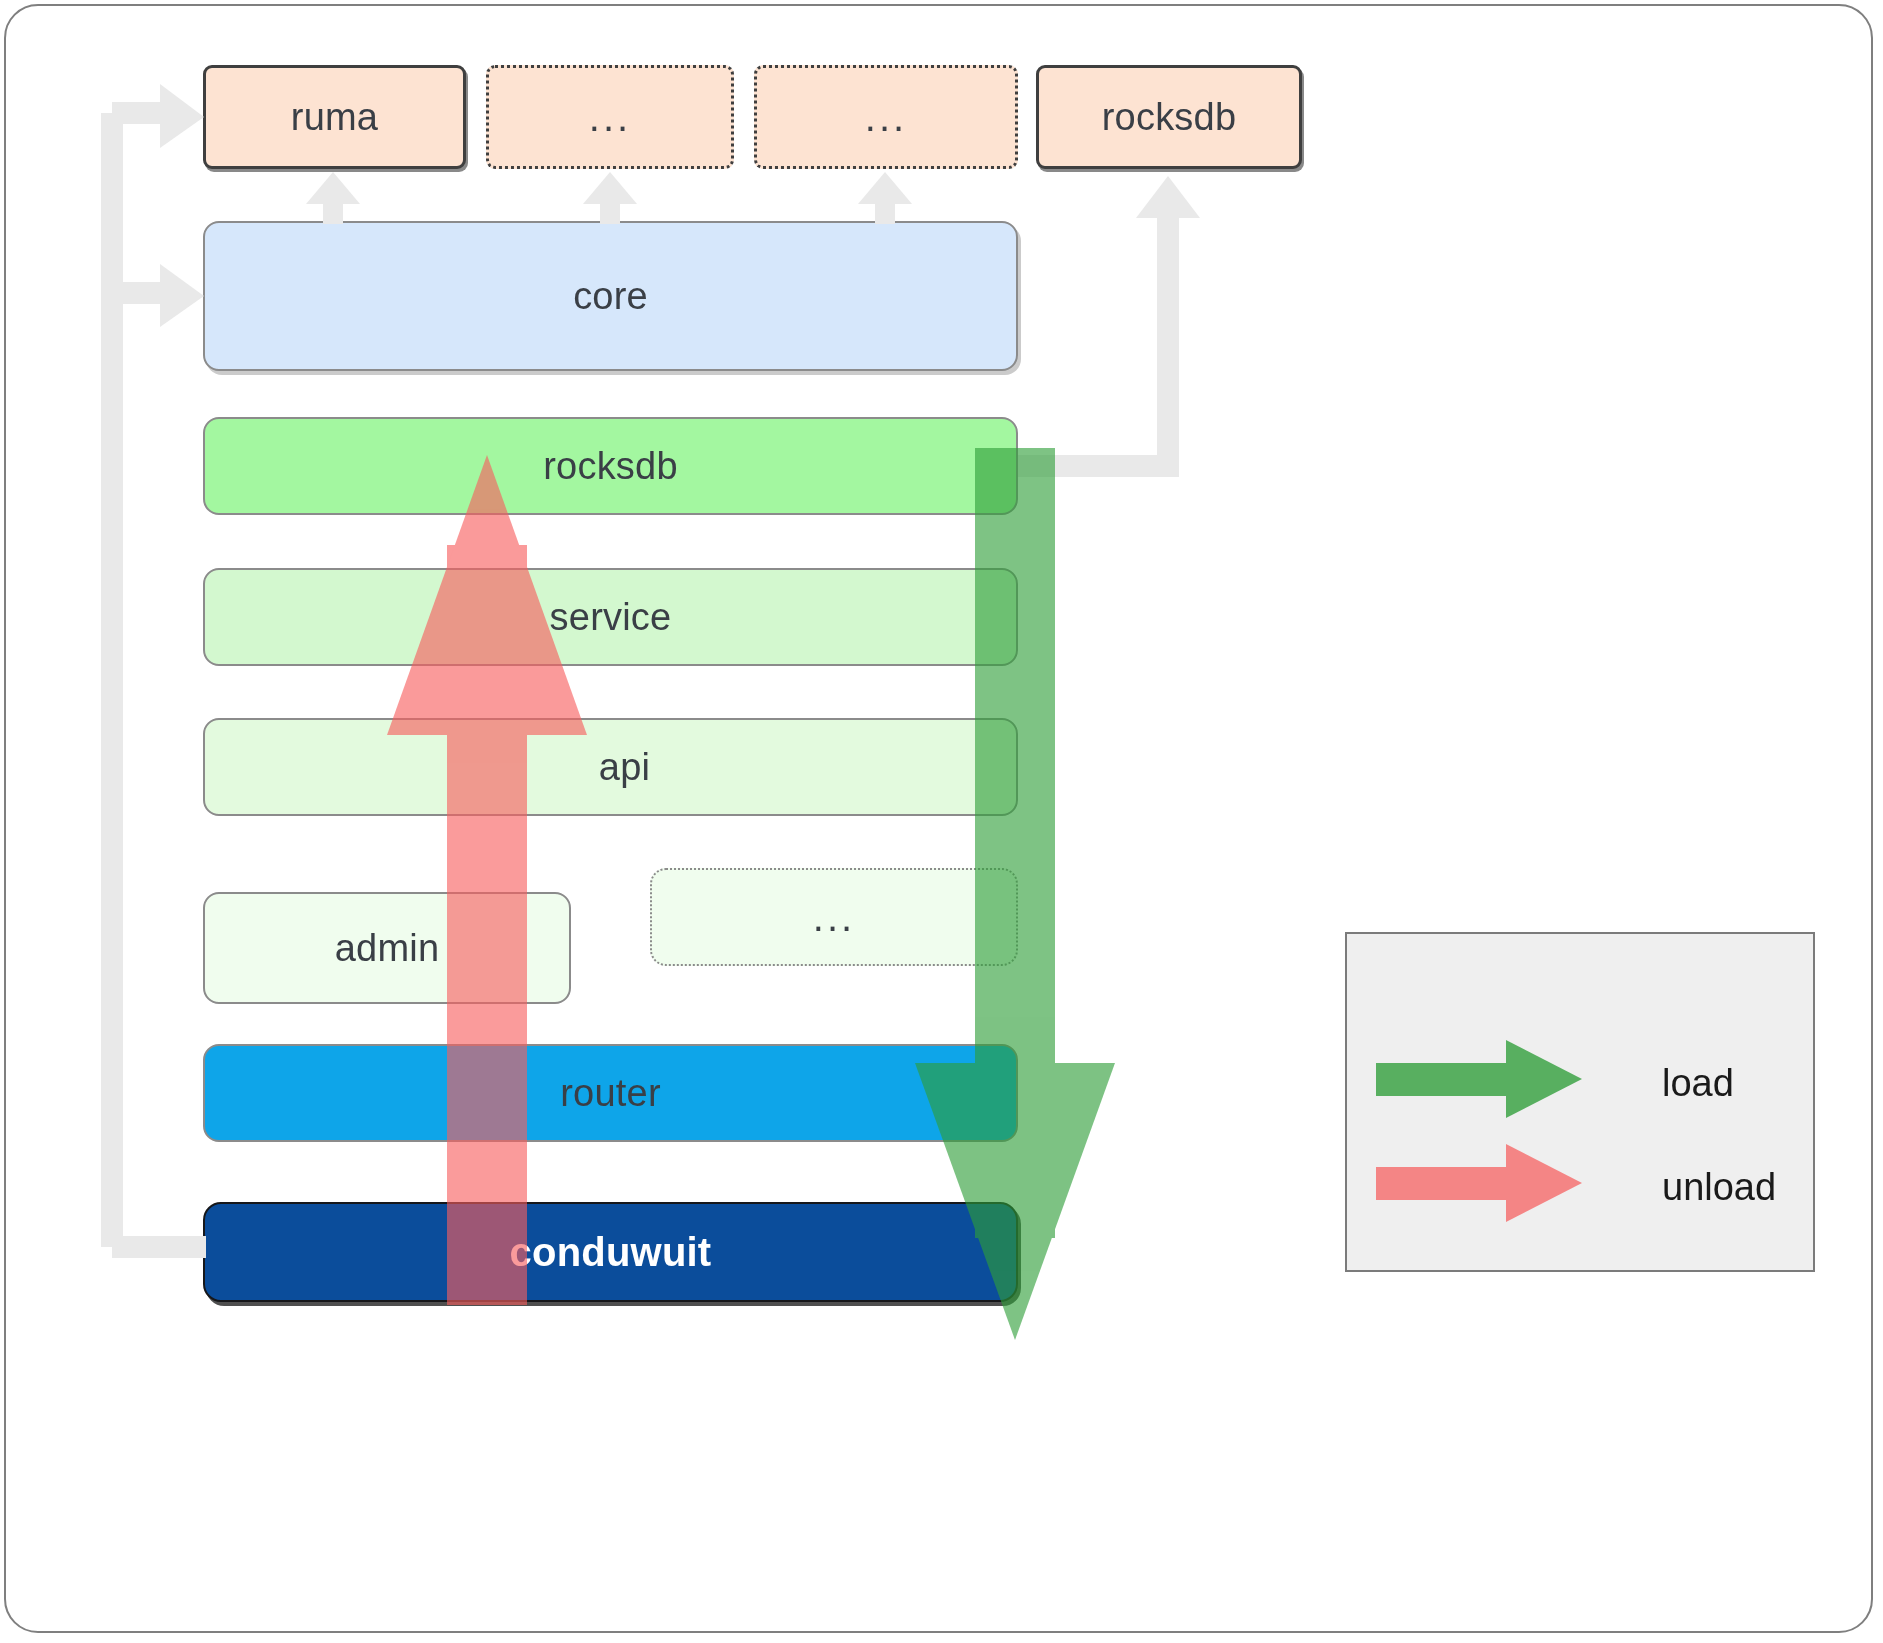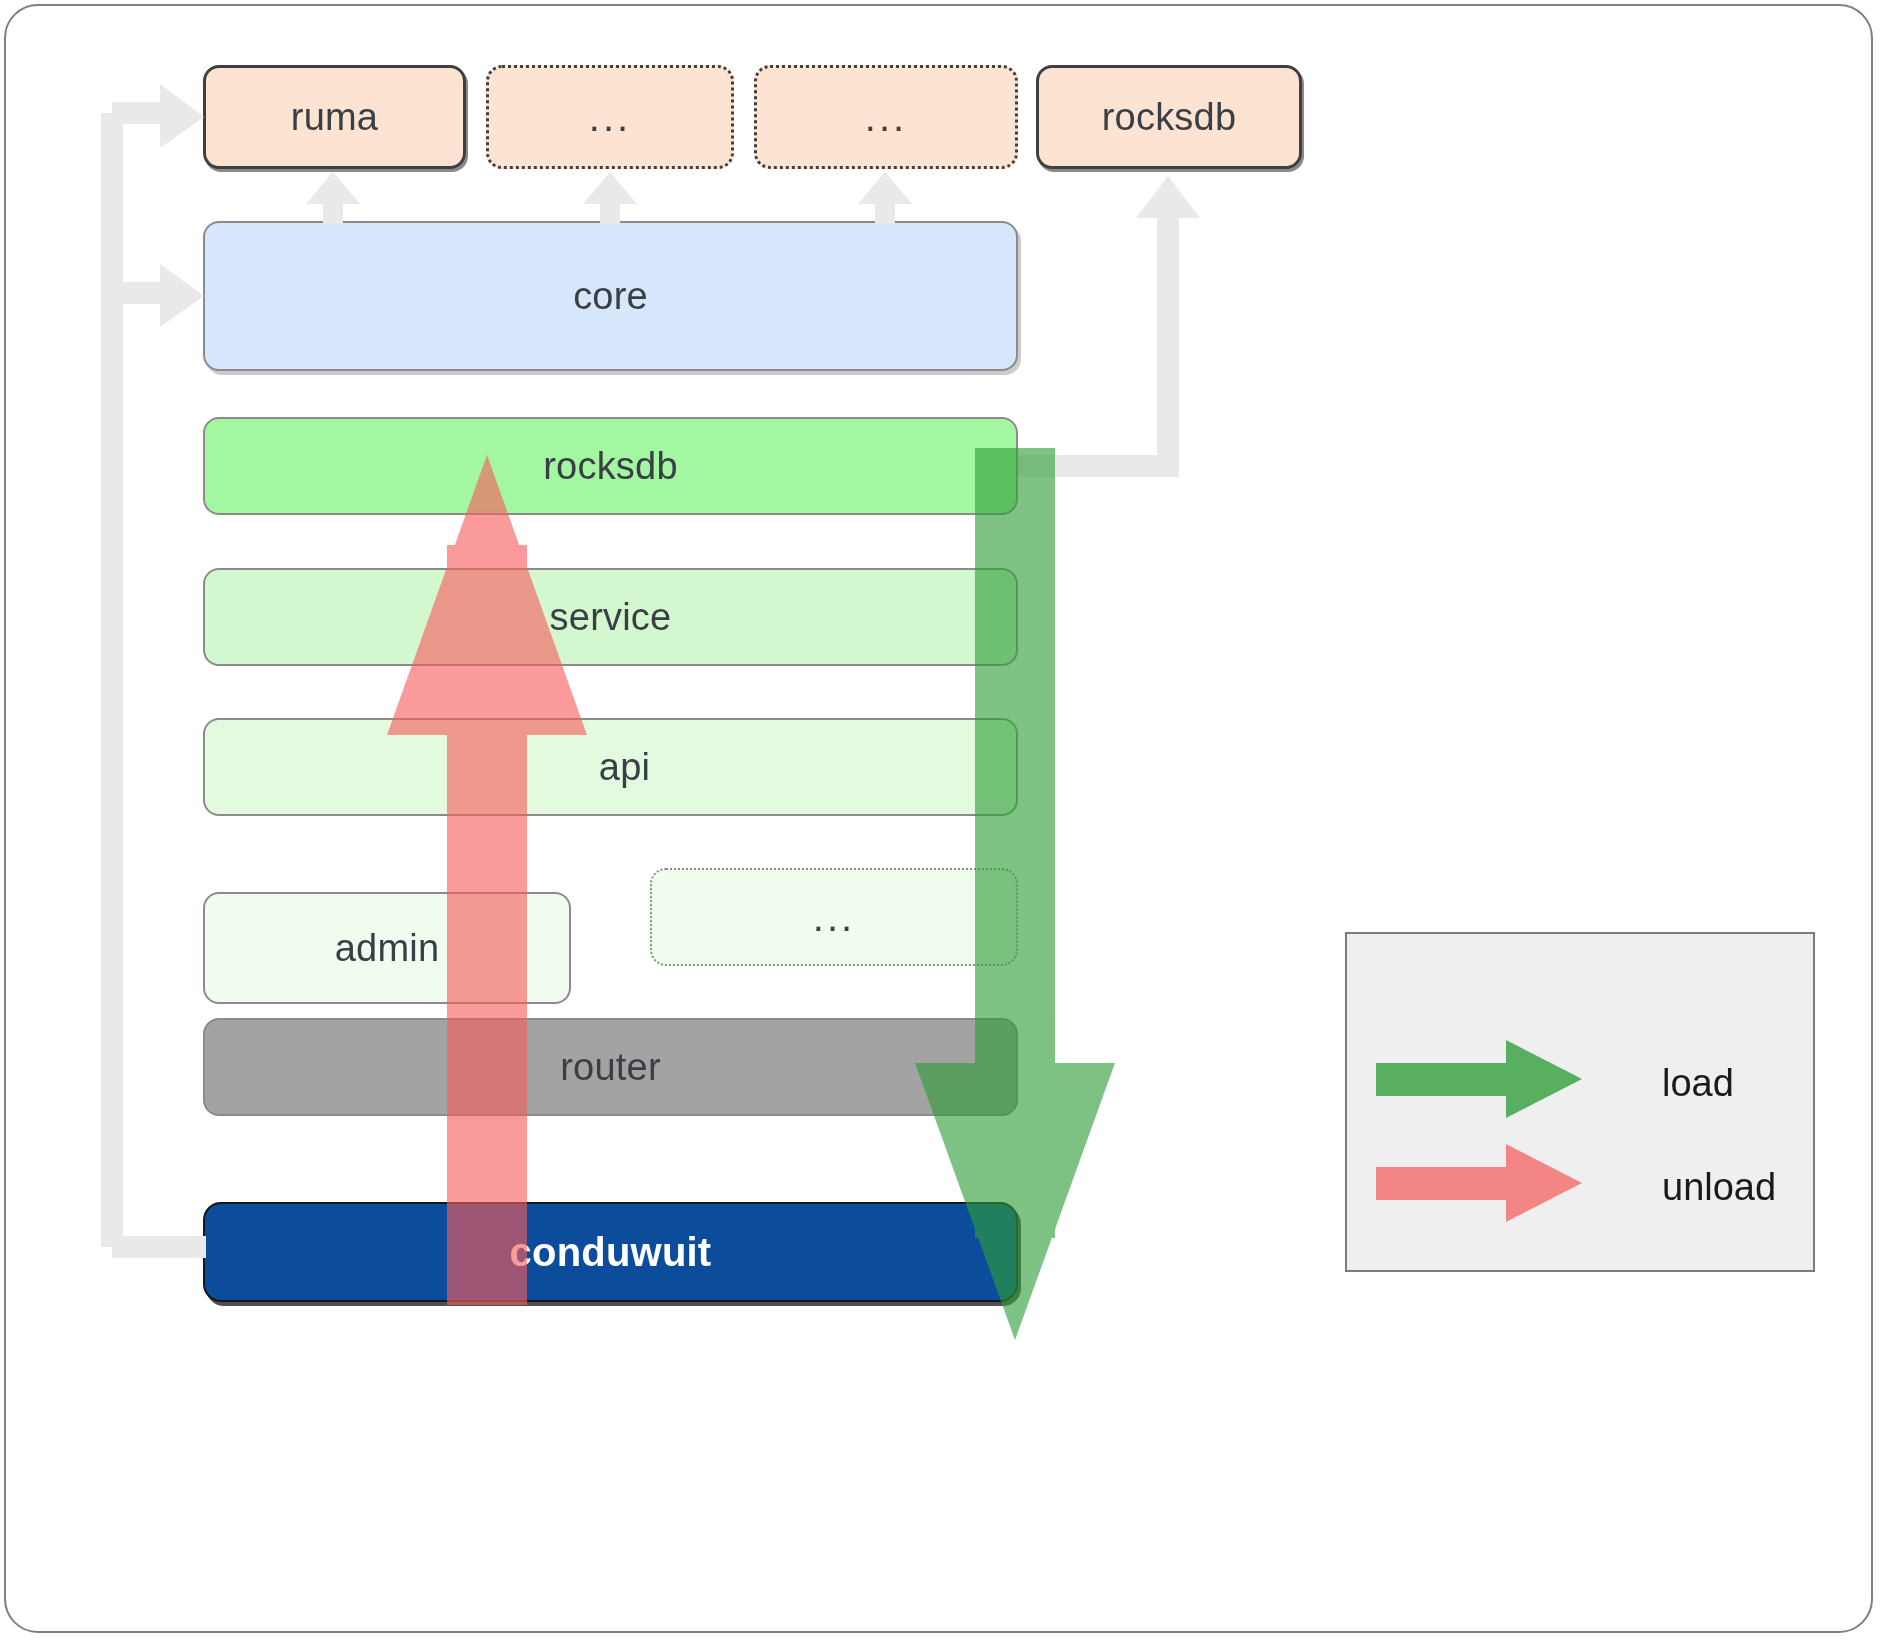--- a/index.html
+++ b/index.html
@@ -40,21 +40,21 @@
     color: #3a3f46;
     letter-spacing: 0.2px;
     white-space: nowrap;
   }
   .node .lbl { pointer-events: none; }
 
   
   .dep {
     background: #fde3d2;
     border: 3px solid #3f3f3f;
-    border-radius: 16px;
+    border-radius: 9px;
     box-shadow: 2px 3px 0 rgba(40,40,40,0.55);
   }
   .dep.dotted {
     border: 3px dotted #3f3f3f;
     box-shadow: none;
   }
   .dots { letter-spacing: 3px; font-size: 40px; line-height: 0.5; }
 
   
   .core-box {
@@ -66,21 +66,21 @@
   
   .layer {
     border: 2px solid #8b8b8b;
     border-radius: 16px;
   }
   .layer-database { background: #a3f7a0; }
   .layer-service  { background: #d3f8cf; }
   .layer-api      { background: #e3fade; }
   .layer-admin    { background: #f0fdee; }
   .layer-etc      { background: #f0fdee; border: 2px dotted #8b8b8b; }
-  .layer-router   { background: #a3a3a3; }
+  .layer-router   { background: #0ea5e9; margin-top: 26px; }
 
   
   .app-box {
     background: #0b4d9b;
     border: 2px solid #16171a;
     border-radius: 18px;
     color: #ffffff;
     font-size: 40px;
     font-weight: bold;
     box-shadow: 3px 4px 0 rgba(20,20,20,0.75);

